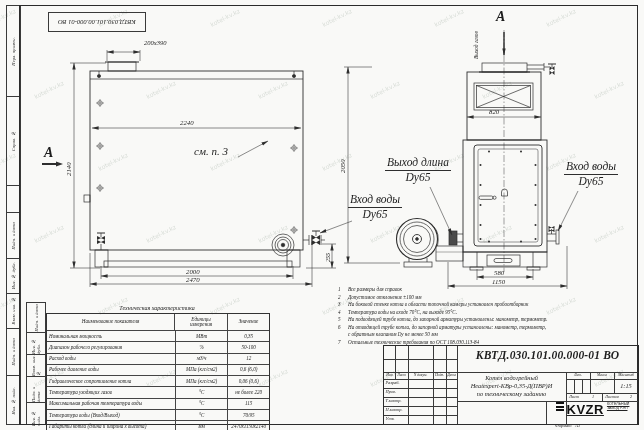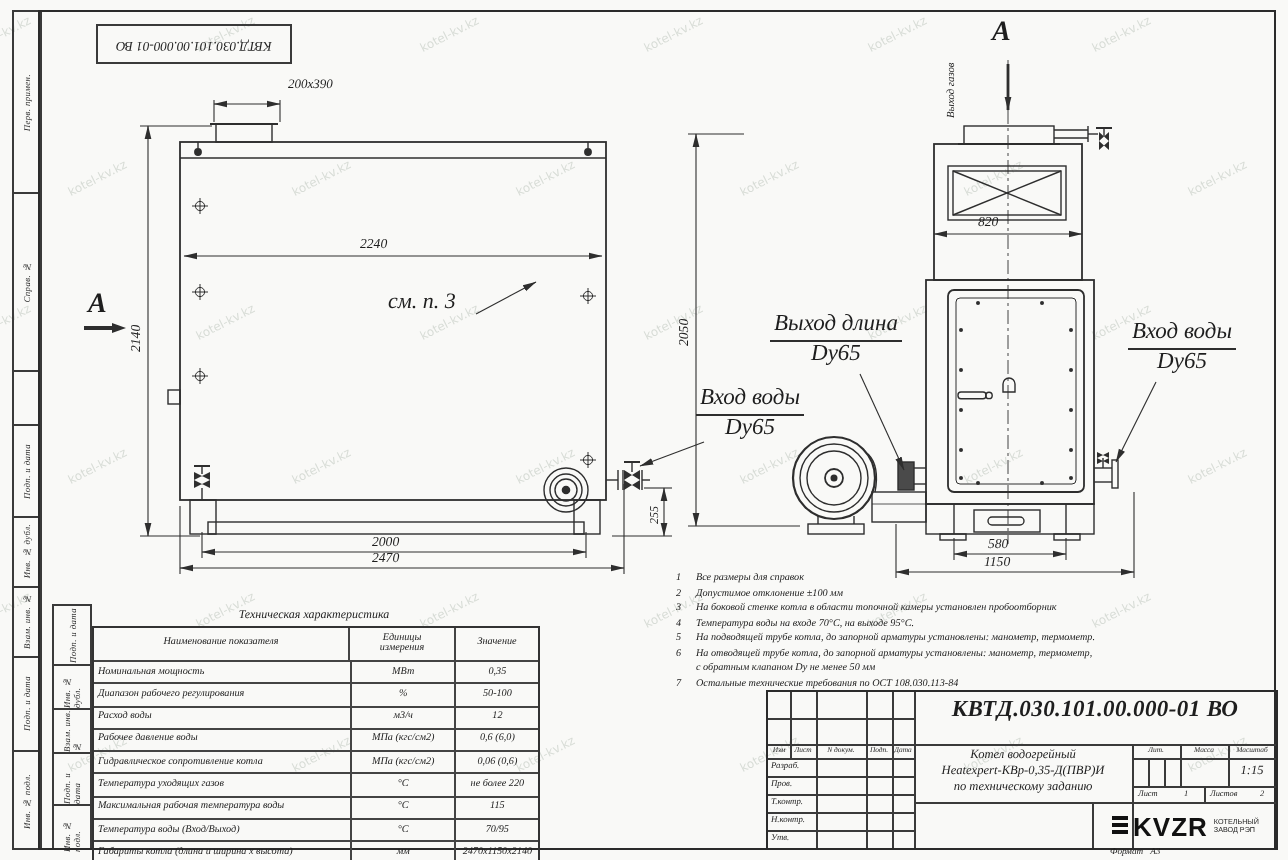--- a/index.html
+++ b/index.html
@@ -518,21 +518,21 @@
     <div class="tbtxt" style="left:182px;top:27.5px;width:24px;text-align:center;font-size:3.7px;">Лит.</div>
     <div class="tbtxt" style="left:206px;top:27.5px;width:24px;text-align:center;font-size:3.7px;">Масса</div>
     <div class="tbtxt" style="left:230px;top:27.5px;width:24px;text-align:center;font-size:3.7px;">Масштаб</div>
     <div class="tbtxt" style="left:230px;top:37px;width:24px;text-align:center;font-size:6.3px;">1:15</div>
 
     <div class="tbtxt" style="left:185px;top:49px;font-size:4.2px;">Лист</div>
     <div class="tbtxt" style="left:208px;top:49px;font-size:4.2px;">1</div>
     <div class="tbtxt" style="left:221px;top:49px;font-size:4.2px;">Листов</div>
     <div class="tbtxt" style="left:246px;top:49px;font-size:4.2px;">2</div>
 
-    <div class="abs" style="left:163px;top:56px;width:91px;height:22px;display:flex;align-items:center;justify-content:center;gap:3px;">
+    <div class="abs" style="left:163px;top:56px;width:91px;height:22px;display:flex;justify-content:center;gap:3px;text-decoration:underline;">
       <span style="display:inline-block;width:8px;height:10px;background:repeating-linear-gradient(#111 0 2px,transparent 2px 3.5px);"></span>
       <span style="font-family:'Liberation Sans',sans-serif;font-weight:bold;font-size:13px;letter-spacing:0.5px;color:#111;">KVZR</span>
       <span class="abs" style="position:static;display:inline-flex;flex-direction:column;line-height:1.15;">
         <span style="font-family:'Liberation Sans',sans-serif;font-size:3.6px;color:#222;">КОТЕЛЬНЫЙ</span>
         <span style="font-family:'Liberation Sans',sans-serif;font-size:3.6px;color:#222;">ЗАВОД РЭП</span>
       </span>
     </div>
   </div>
 
   <div class="abs t" style="left:555px;top:424px;font-size:4.6px;">

